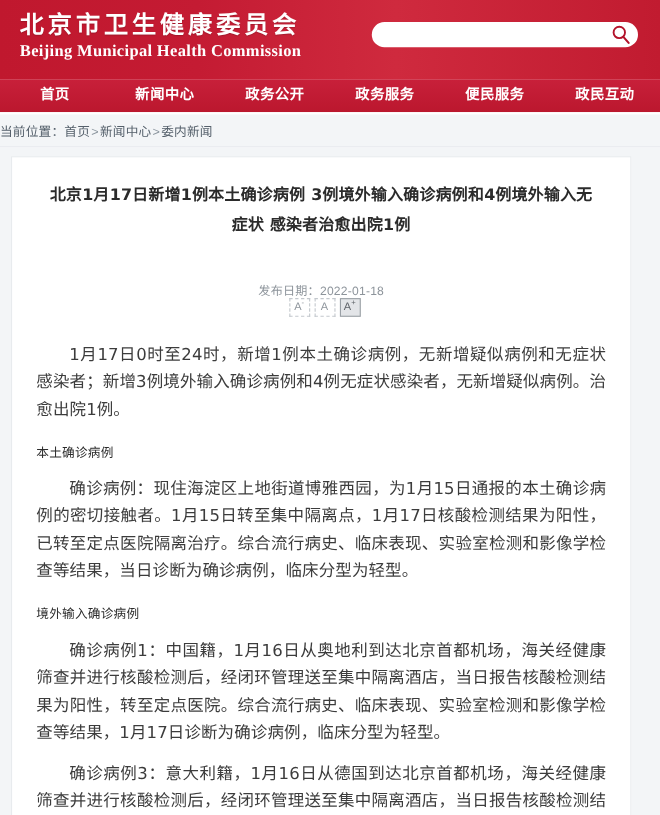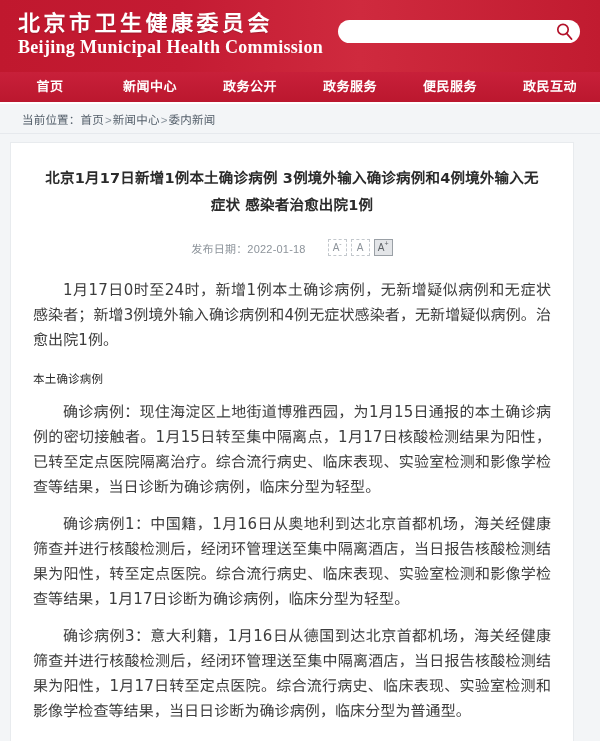--- a/index.html
+++ b/index.html
@@ -35,21 +35,21 @@
     font-family: "DejaVu Sans", "Liberation Sans", sans-serif;
     font-size: 22px;
     font-weight: bold;
     letter-spacing: 3.5px;
     line-height: 26px;
     white-space: nowrap;
     text-shadow: 0 1px 1px rgba(0,0,0,0.18);
   }
   .logo-en {
     font-family: "Liberation Serif", "DejaVu Serif", serif;
-    font-size: 18px;
+    font-size: 15px;
     font-weight: bold;
     letter-spacing: 0.3px;
     line-height: 16px;
     margin-top: 2px;
     white-space: nowrap;
   }
 
   .search-area {
     position: absolute;
     left: 338px;
@@ -148,21 +148,20 @@
   .crumb-bar {
     width: 600px;
     height: 30px;
     background: #f3f5f7;
     border-bottom: 1px solid #e6e9ed;
     box-sizing: border-box;
     display: flex;
     align-items: center;
   }
   .crumb-inner {
-    padding-left: 22px;
     font-size: 11.5px;
     color: #55606b;
     white-space: nowrap;
     letter-spacing: 0.2px;
   }
   .crumb-link { cursor: pointer; color: #55606b; }
   .crumb-sep { color: #8a949d; padding: 0 1px; }
 
   
   .page-body {
@@ -189,25 +188,25 @@
     color: #2b2b2b;
     line-height: 27px;
     letter-spacing: 0.2px;
     margin: 4px 8px 0 8px;
   }
 
   .meta-row {
     display: flex;
     align-items: center;
     justify-content: center;
-    gap: 16px;
-    margin-top: 20px;
+    margin-top: 36px;
     font-size: 11px;
     color: #8d949b;
     white-space: nowrap;
+    flex-direction: column;
   }
   .meta-item { color: #8d949b; letter-spacing: 0.2px; }
   .fontsize-group {
     display: flex;
     align-items: center;
     gap: 4px;
     margin-left: 6px;
   }
   .fs-btn {
     width: 19px;
@@ -305,19 +304,20 @@
         <button class="fs-btn"><span>A</span><sup>-</sup></button>
         <button class="fs-btn"><span>A</span></button>
         <button class="fs-btn active"><span>A</span><sup>+</sup></button>
       </span>
     </div>
 
     <div class="article-body">
       <p class="para">1月17日0时至24时，新增1例本土确诊病例，无新增疑似病例和无症状感染者；新增3例境外输入确诊病例和4例无症状感染者，无新增疑似病例。治愈出院1例。</p>
       <p class="subhead">本土确诊病例</p>
       <p class="para">确诊病例：现住海淀区上地街道博雅西园，为1月15日通报的本土确诊病例的密切接触者。1月15日转至集中隔离点，1月17日核酸检测结果为阳性，已转至定点医院隔离治疗。综合流行病史、临床表现、实验室检测和影像学检查等结果，当日诊断为确诊病例，临床分型为轻型。</p>
+      <p class="subhead">境外输入确诊病例</p>
       <p class="para">确诊病例1：中国籍，1月16日从奥地利到达北京首都机场，海关经健康筛查并进行核酸检测后，经闭环管理送至集中隔离酒店，当日报告核酸检测结果为阳性，转至定点医院。综合流行病史、临床表现、实验室检测和影像学检查等结果，1月17日诊断为确诊病例，临床分型为轻型。</p>
       <p class="para">确诊病例3：意大利籍，1月16日从德国到达北京首都机场，海关经健康筛查并进行核酸检测后，经闭环管理送至集中隔离酒店，当日报告核酸检测结果为阳性，1月17日转至定点医院。综合流行病史、临床表现、实验室检测和影像学检查等结果，当日日诊断为确诊病例，临床分型为普通型。</p>
 
     </div>
 
   </article>
 </div>
 
 </body></html>

